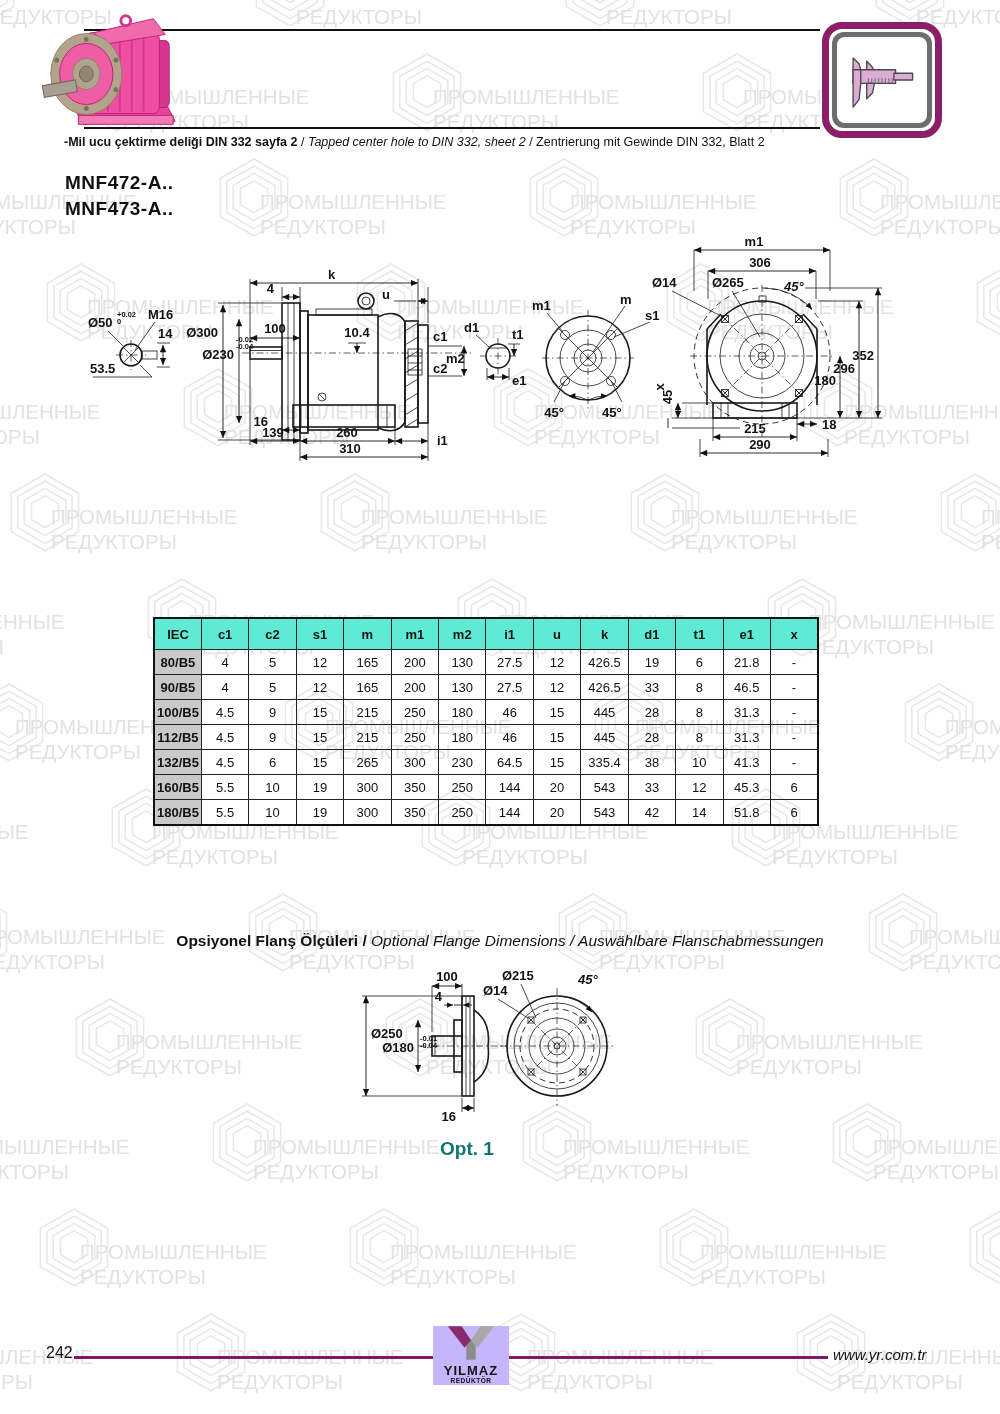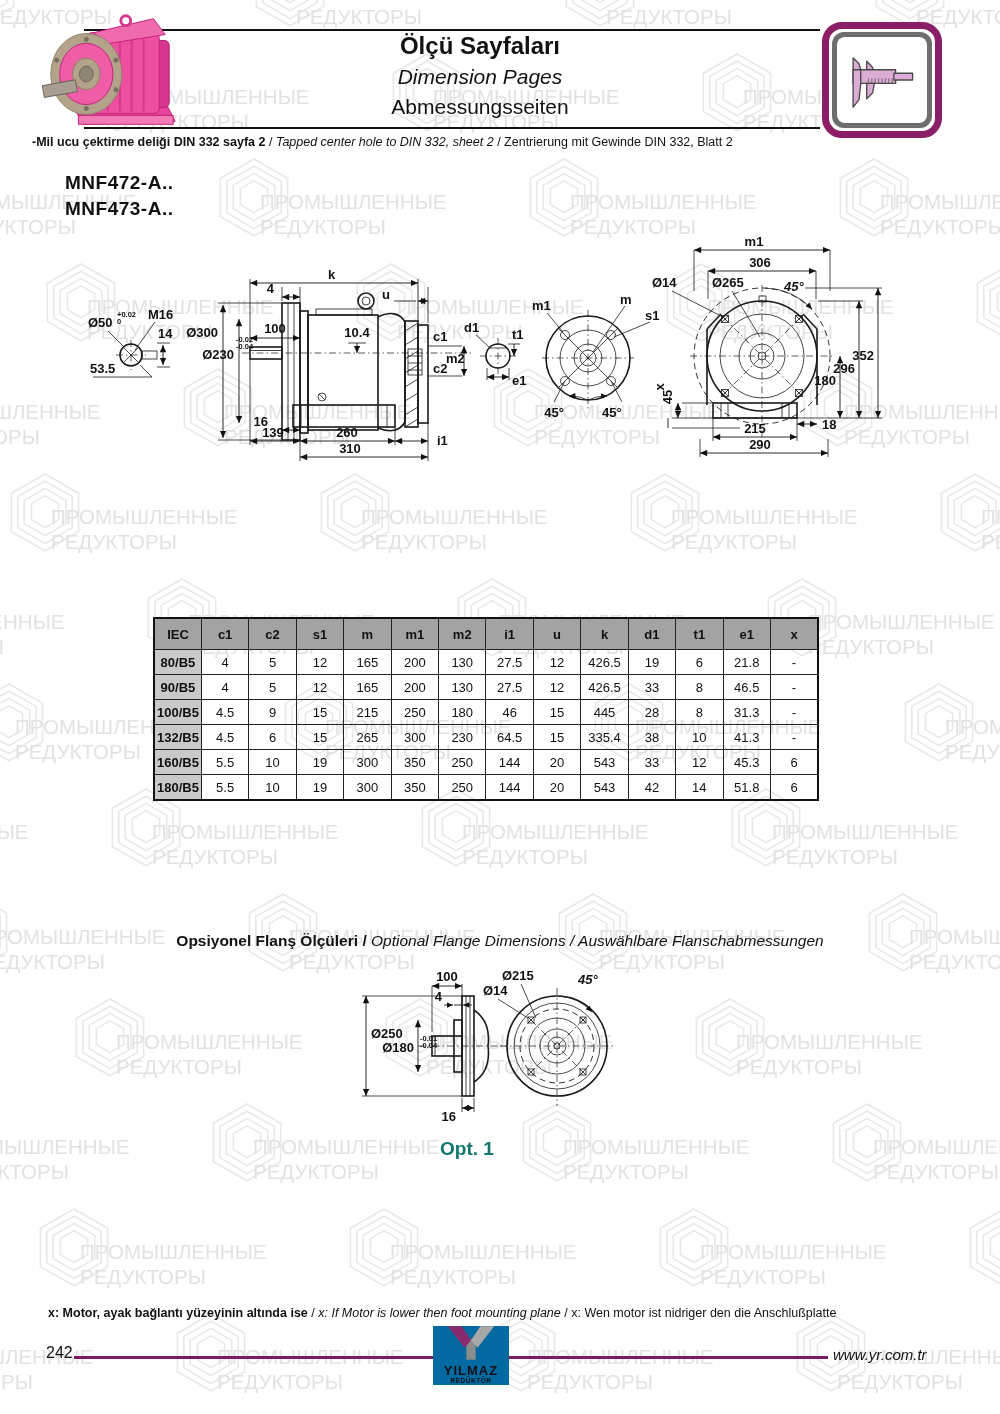--- a/index.html
+++ b/index.html
@@ -10,21 +10,21 @@
   .wm{position:absolute;width:270px;height:96px;}
   .wm .wm-txt{position:absolute;left:46px;top:34px;color:#e2e2e2;font-size:20.5px;line-height:25px;white-space:nowrap;}
   
   .z{z-index:1;}
   
   .hline{position:absolute;left:84px;width:736px;height:2.2px;background:#111;z-index:1;}
   .titles{position:absolute;left:100px;width:760px;text-align:center;z-index:1;color:#111;}
   .t1{font-size:24px;font-weight:bold;}
   .t2{font-size:21px;font-style:italic;margin-top:5px;}
   .t3{font-size:21px;margin-top:6px;}
-  .note{position:absolute;left:32px;top:135px;font-size:12.5px;color:#111;z-index:1;white-space:nowrap;}
+  .note{position:absolute;left:64px;top:135px;font-size:12.5px;color:#111;z-index:1;white-space:nowrap;}
   .note i{font-style:italic;}
   .models{position:absolute;left:65px;top:170px;font-size:19px;font-weight:bold;color:#111;z-index:1;line-height:26px;letter-spacing:.5px;}
   
   .cal-frame{position:absolute;left:822px;top:22px;width:100px;height:96px;border:7px solid #8a1f68;border-radius:20px;background:#fff;padding:3px;z-index:1;}
   .cal-gray{width:100%;height:100%;background:#6d6d6d;border-radius:12px;padding:5px;box-sizing:border-box;}
   .cal-white{width:100%;height:100%;background:#fff;border-radius:8px;display:flex;align-items:center;justify-content:center;}
   
   svg text{font-family:"Liberation Sans",sans-serif;}
   .t{font-size:13px;font-weight:bold;fill:#111;}
   .tm{text-anchor:middle;}
@@ -32,32 +32,32 @@
   .ts{font-size:7.5px;font-weight:bold;fill:#111;}
   .ti{font-style:italic;}
   .ol{stroke:#1a1a1a;stroke-width:1.6;fill:none;}
   .th{stroke:#1a1a1a;stroke-width:.8;fill:none;}
   .c{stroke:#1a1a1a;stroke-width:.7;fill:none;stroke-dasharray:7 3 1.5 3;}
   .cd{stroke:#1a1a1a;stroke-width:.9;fill:none;stroke-dasharray:6 4;}
   .d{stroke:#151515;stroke-width:.9;fill:none;}
   
   .dim-table{position:absolute;left:153px;top:617px;width:666px;border-collapse:collapse;z-index:1;font-size:13px;color:#111;table-layout:fixed;}
   .dim-table th,.dim-table td{border:1px solid #222;text-align:center;padding:0;height:24px;}
-  .dim-table thead th{background:#a3a3a3;height:30px;font-weight:bold;}
+  .dim-table thead th{background:#5eead4;height:30px;font-weight:bold;}
   .dim-table td.rowhead{background:#c9c9c9;font-weight:bold;}
   .dim-table{border:2px solid #111;}
   
   .opt-title{position:absolute;left:0;right:0;top:932px;text-align:center;font-size:15.5px;color:#111;z-index:1;}
   .opt-caption{position:absolute;left:440px;top:1138px;width:120px;font-size:19px;font-weight:bold;color:#0f766e;z-index:1;}
   
   .fnote{position:absolute;left:48px;top:1306px;font-size:12.5px;color:#111;z-index:1;white-space:nowrap;}
   .fline{position:absolute;top:1356px;height:2.5px;background:#7a1b63;z-index:1;}
   .pagenum{position:absolute;left:46px;top:1344px;font-size:16px;color:#111;z-index:1;}
   .site{position:absolute;left:833px;top:1346px;font-size:15px;font-style:italic;color:#111;z-index:1;}
-  .logo{position:absolute;left:433px;top:1326px;width:76px;text-align:center;z-index:1;background:#0369a1;}
+  .logo{position:absolute;left:433px;top:1326px;width:76px;text-align:center;z-index:1;background:#c4b5fd;}
   .logo-name{font-size:13px;font-weight:bold;color:#111;letter-spacing:1px;line-height:13px;}
   .logo-sub{font-size:6.5px;font-weight:bold;color:#111;letter-spacing:.5px;line-height:8px;}
 </style>
 </head>
 <body>
 
 <div class="page">
 
   <div id="wm-layer">
       <div class="wm" style="left: -60px; top: -55px;"><svg width="80" height="96" viewBox="0 0 100 118">
@@ -496,25 +496,20 @@
           <circle cx="22" cy="78" r="2.5"></circle>
           <circle cx="22" cy="48" r="2.5"></circle>
       </g>
       <g transform="rotate(-10 52 62)">
         <rect x="6" y="66" width="34" height="12" fill="#a89f92" stroke="#6f685c"></rect>
       </g>
       <ellipse cx="52" cy="62" rx="7" ry="8" fill="#8f8676" stroke="#6f685c"></ellipse>
     </svg>
   </div>
 
-  <div class="titles" style="top:32px">
-    <div class="t1">Ölçü Sayfaları</div>
-    <div class="t2">Dimension Pages</div>
-    <div class="t3">Abmessungsseiten</div>
-  </div>
 
   <div class="cal-frame">
     <div class="cal-gray">
       <div class="cal-white">
         <svg width="74" height="68" viewBox="0 0 84 80">
           <g fill="#dcacd4" stroke="#4a4a4a" stroke-width="1.6" stroke-linejoin="round">
             <polygon points="8,28 8,14 15,21 17,28"></polygon>
             <polygon points="24,28 24,18 30,24 32,28"></polygon>
             <rect x="8" y="28" width="50" height="16"></rect>
             <rect x="56" y="32" width="22" height="8"></rect>
@@ -824,20 +819,36 @@
           <td>27.5</td>
           <td>12</td>
           <td>426.5</td>
           <td>33</td>
           <td>8</td>
           <td>46.5</td>
           <td>-</td>
         </tr>
         <tr>
           <td class="rowhead">100/B5</td>
+          <td>4.5</td>
+          <td>9</td>
+          <td>15</td>
+          <td>215</td>
+          <td>250</td>
+          <td>180</td>
+          <td>46</td>
+          <td>15</td>
+          <td>445</td>
+          <td>28</td>
+          <td>8</td>
+          <td>31.3</td>
+          <td>-</td>
+        </tr>
+        <tr>
+          <td class="rowhead">112/B5</td>
           <td>4.5</td>
           <td>9</td>
           <td>15</td>
           <td>215</td>
           <td>250</td>
           <td>180</td>
           <td>46</td>
           <td>15</td>
           <td>445</td>
           <td>28</td>
@@ -973,27 +984,20 @@
       <line x1="181" y1="26" x2="196" y2="60" class="th"></line>
       <text x="143" y="37" class="t">Ø14</text>
       <line x1="158" y1="41" x2="188" y2="60" class="th"></line>
       <text x="238" y="26" class="t ti">45°</text>
       <path d="M219,38 A50 50 0 0 1 252,54" class="th" marker-end="url(#ar2)"></path>
     </g>
   </svg>
 
   <div class="opt-caption">Opt. 1</div>
 
-  <div class="fnote">
-    <b>x: Motor, ayak bağlantı yüzeyinin altında ise</b>
-    <span> <span>/</span> </span>
-    <i>x: If Motor is lower then foot mounting plane</i>
-    <span> <span>/</span> </span>
-    <span>x: Wen motor ist nidriger den die Anschlußplatte</span>
-  </div>
 
   <div class="pagenum">242</div>
   <div class="fline" style="left:74px;width:367px"></div>
   <div class="fline" style="left:499px;width:329px"></div>
 
   <div class="logo">
     <svg width="52" height="34" viewBox="0 0 56 36">
       <rect x="23" y="14" width="10" height="22" fill="#8c8c8c"></rect>
       <polygon points="3,0 18,0 28,15 21,23" fill="#8a2a6e"></polygon>
       <polygon points="53,0 38,0 28,15 35,23" fill="#a8a8a8"></polygon>

